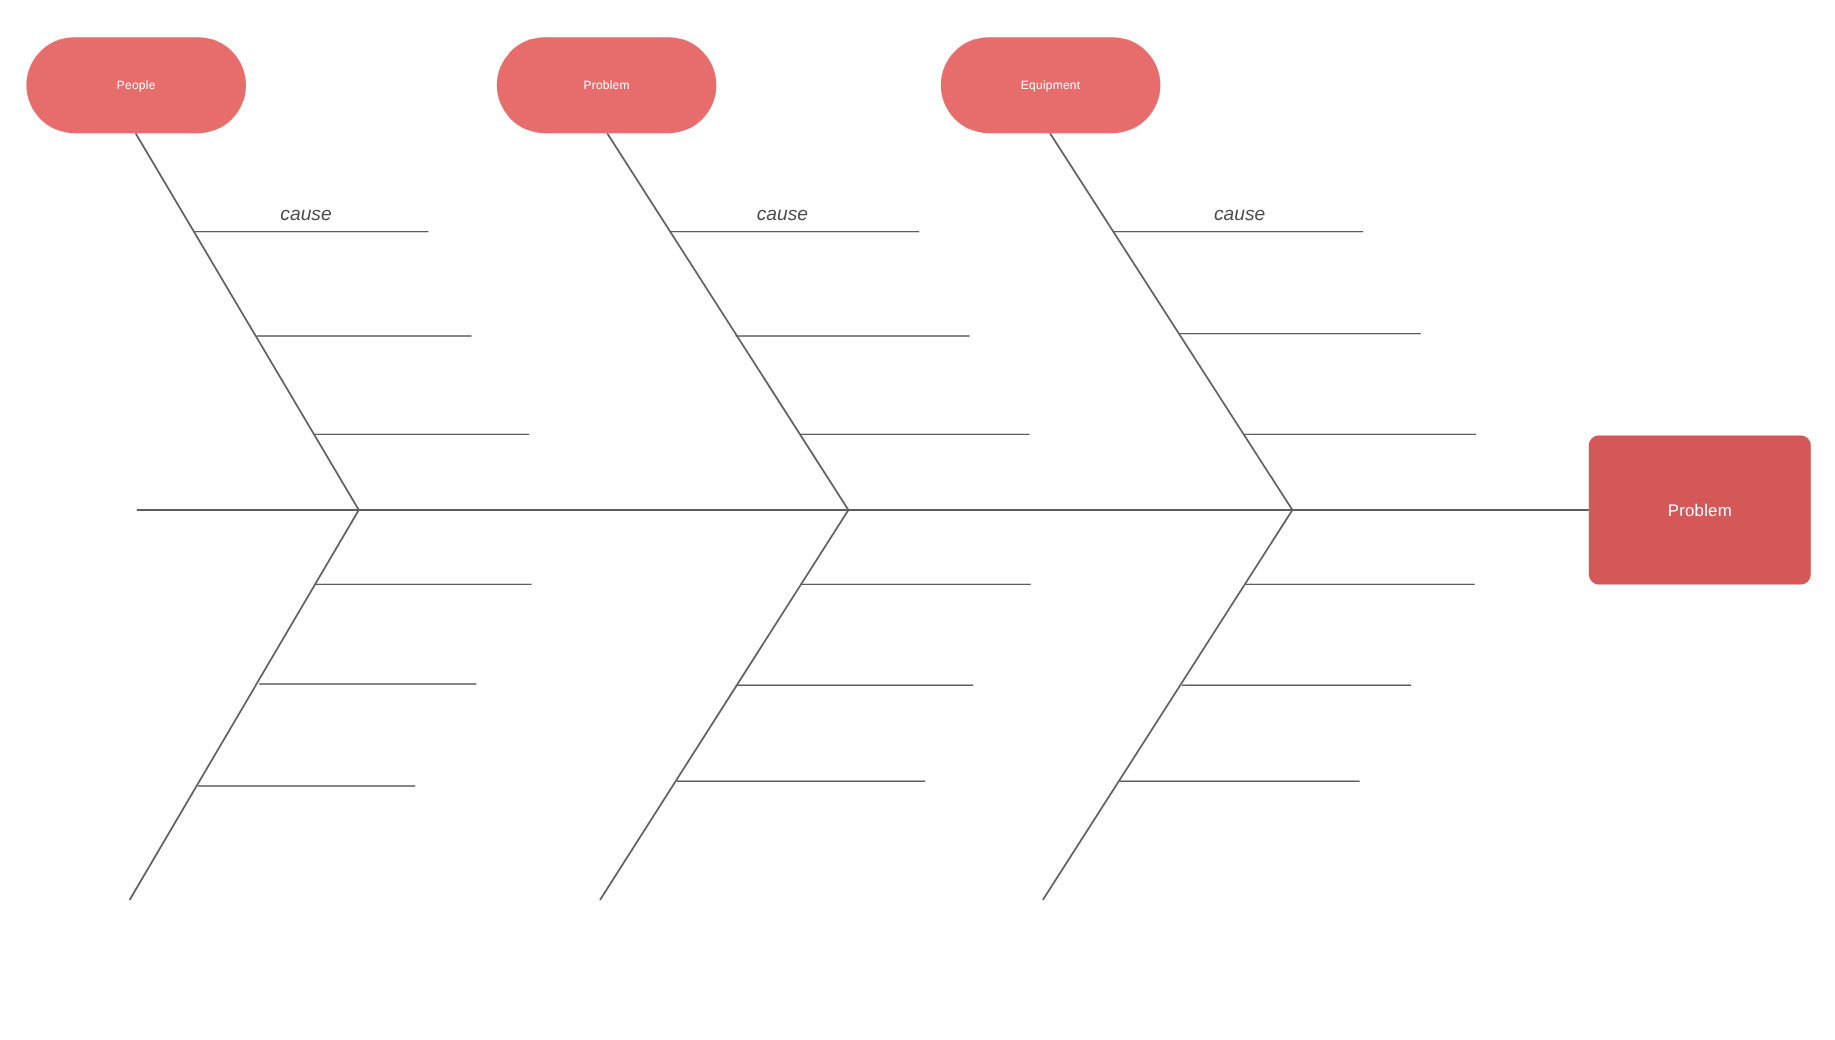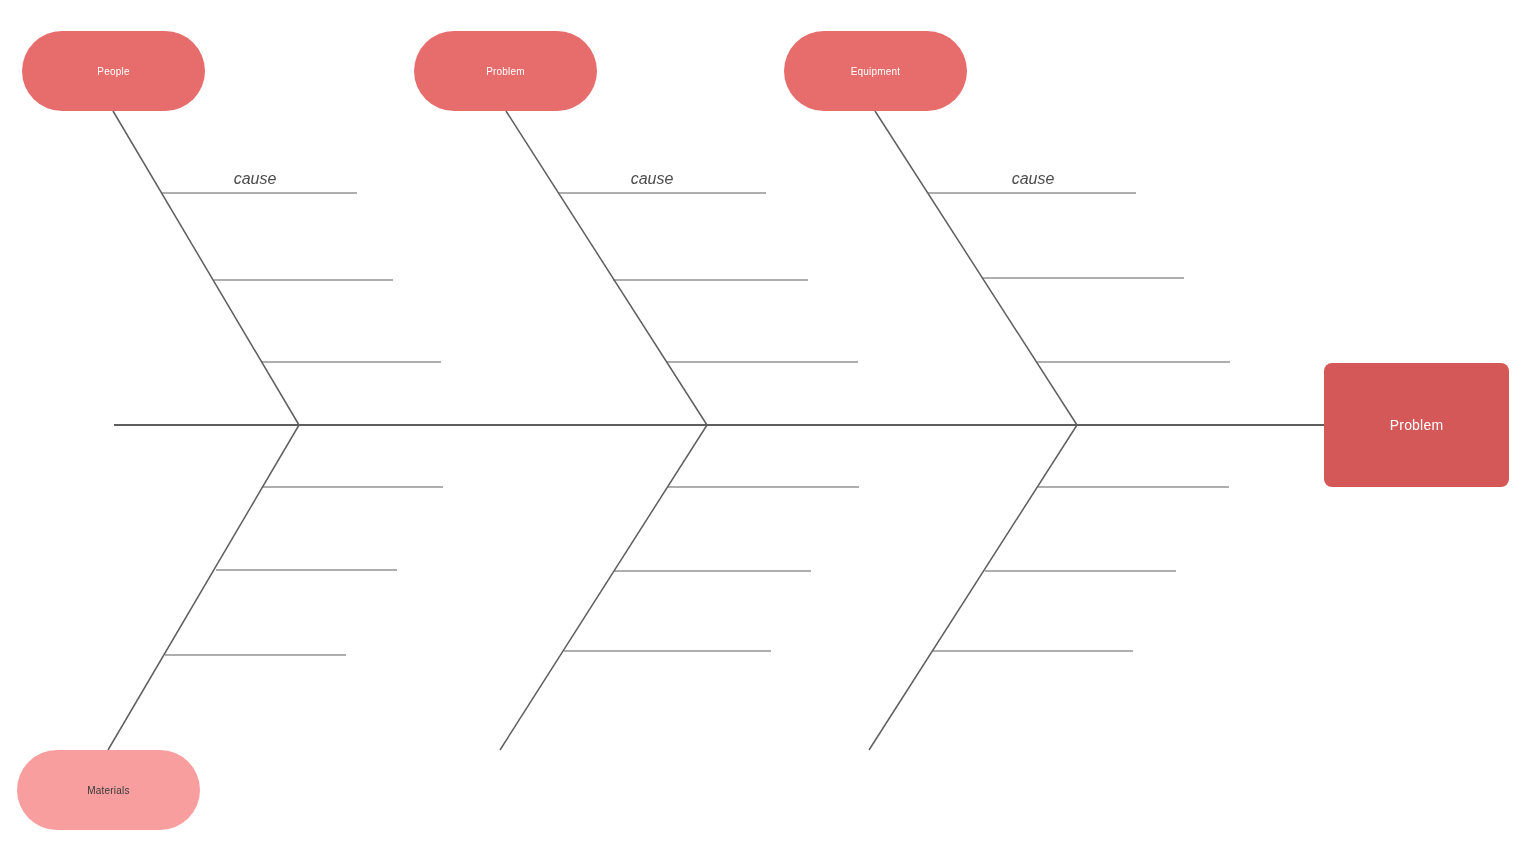--- a/index.html
+++ b/index.html
@@ -115,21 +115,20 @@
 
     <line class="rib" x1="1038" y1="487" x2="1229" y2="487"></line>
     <line class="rib" x1="985" y1="571" x2="1176" y2="571"></line>
     <line class="rib" x1="933" y1="651" x2="1133" y2="651"></line>
   </svg>
 
   <div class="pill top-pill" style="left:22px; top:31px;">People</div>
   <div class="pill top-pill" style="left:414px; top:31px;">Problem</div>
   <div class="pill top-pill" style="left:784px; top:31px;">Equipment</div>
 
-  <div class="pill bottom-pill" style="left:17px; top:750px;">Materials</div>
 
   <div class="problem-box">Problem</div>
 
   <span class="cause-label" style="left:195px; top:170px;">cause</span>
   <span class="cause-label" style="left:592px; top:170px;">cause</span>
   <span class="cause-label" style="left:973px; top:170px;">cause</span>
 
 </div>
 
 </body></html>

